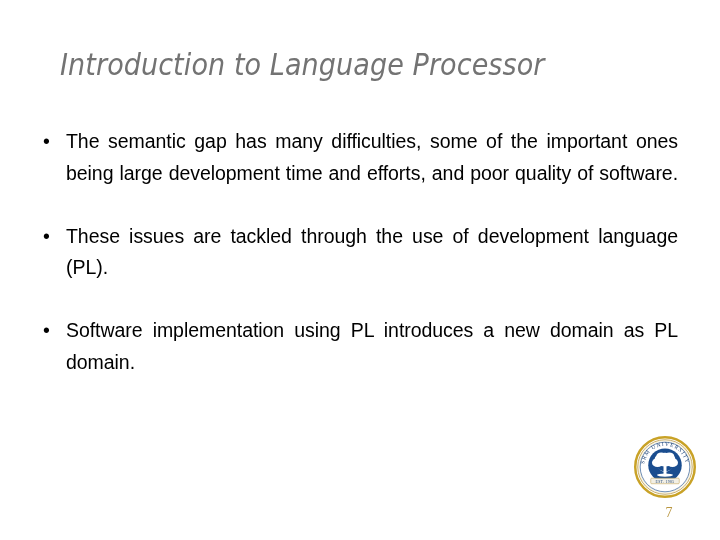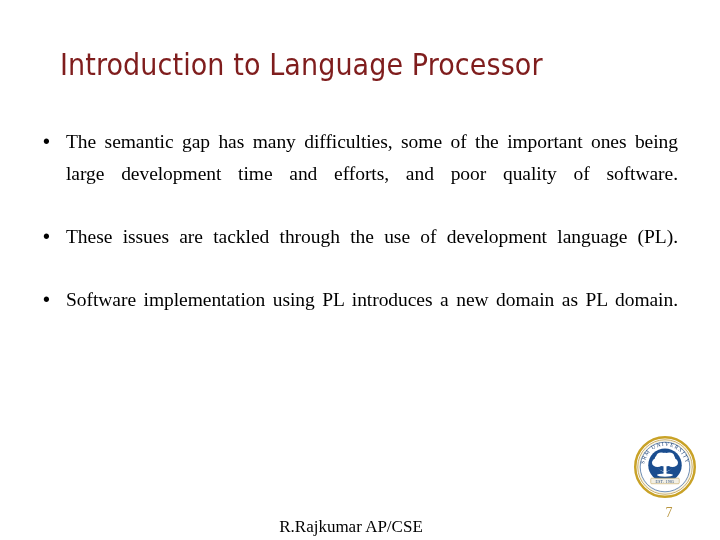--- a/index.html
+++ b/index.html
@@ -22,23 +22,24 @@
   
   #slide-title {
     position: absolute;
     left: 60px;
     top: 46px;
     width: 600px;
     font-family: "DejaVu Sans Condensed", "Liberation Sans Narrow", "Liberation Sans", sans-serif;
     font-size: 30px;
     font-weight: 400;
     line-height: 38px;
-    color: #7f1d1d;
+    color: #737373;
     letter-spacing: 0.1px;
     white-space: nowrap;
+    font-style: italic;
   }
 
   
   #body-list {
     position: absolute;
     left: 30px;
     top: 126px;
     width: 648px;
     margin: 0;
     padding: 0;
@@ -60,21 +61,20 @@
     left: 13px;
     top: 0;
     width: 10px;
     line-height: 31.5px;
     font-size: 19.5px;
     color: #000000;
     text-align: left;
   }
   .bullet-item .bullet-text {
     display: block;
-    font-family: Liberation Serif, serif;
   }
   
   .bullet-item .bullet-text::after {
     content: "";
     display: inline-block;
     width: 100%;
     height: 0;
   }
 
   
@@ -170,15 +170,14 @@
         <ellipse cx="50" cy="63" rx="13" ry="2.6"></ellipse>
       </g>
 
       <rect x="27" y="68" width="46" height="9" rx="1.5" fill="#f2efe4" stroke="#b99640" stroke-width="0.8"></rect>
       <text x="50" y="75" font-family="'Liberation Serif', serif" font-size="6" fill="#1a3f73" text-anchor="middle" letter-spacing="0.6">EST. 1985</text>
     </svg>
   </div>
 
   <div id="page-number">7</div>
 
-  <div id="footer-text">R.Rajkumar AP/CSE</div>
 
 </div>
 
 </body></html>

